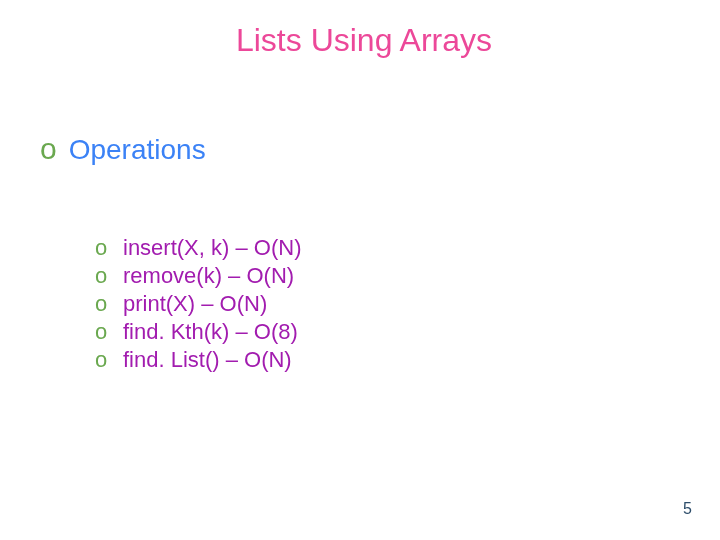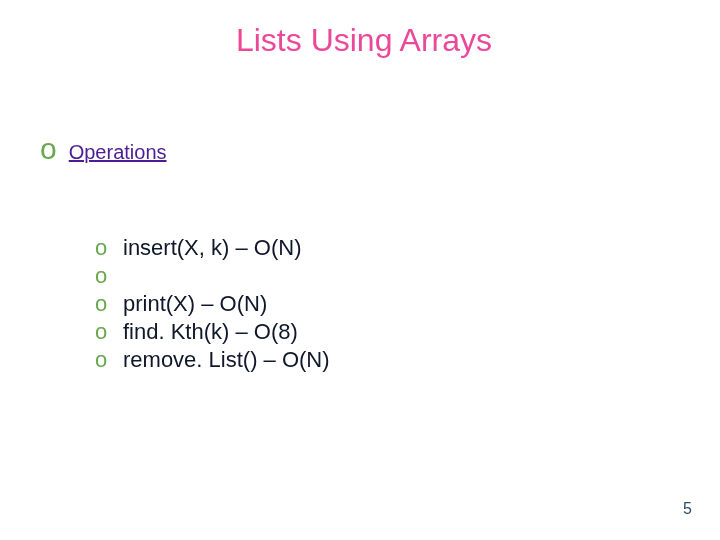--- a/index.html
+++ b/index.html
@@ -37,44 +37,43 @@
     display: flex;
     align-items: baseline;
   }
   .bullet-o {
     color: #6aa84f;
     font-size: 30px;
     margin-right: 12px;
     font-weight: 400;
   }
   .section-text {
-    color: #4c1d95;
-    font-size: 20px;
+    color: #3b82f6;
+    font-size: 28px;
     font-weight: 400;
-    text-decoration: underline;
   }
   .list {
     position: absolute;
     top: 235px;
     left: 95px;
   }
   .list-row {
     display: flex;
     align-items: baseline;
     margin-bottom: 2px;
   }
   .list-bullet {
     color: #6aa84f;
     font-size: 22px;
     margin-right: 16px;
     font-weight: 400;
     width: 12px;
   }
   .list-text {
-    color: #0f172a;
+    color: #a21caf;
     font-size: 22px;
     font-weight: 400;
   }
   .page-number {
     position: absolute;
     right: 28px;
     bottom: 22px;
     font-size: 16px;
     color: #2d4d6a;
   }
@@ -93,30 +92,31 @@
     </div>
   </div>
 
   <div class="list">
     <div class="list-row">
       <span class="list-bullet">o</span>
       <span class="list-text">insert(X, k) – O(N)</span>
     </div>
     <div class="list-row">
       <span class="list-bullet">o</span>
+      <span class="list-text">remove(k) – O(N)</span>
     </div>
     <div class="list-row">
       <span class="list-bullet">o</span>
       <span class="list-text">print(X) – O(N)</span>
     </div>
     <div class="list-row">
       <span class="list-bullet">o</span>
       <span class="list-text">find. Kth(k) – O(8)</span>
     </div>
     <div class="list-row">
       <span class="list-bullet">o</span>
-      <span class="list-text">remove. List() – O(N)</span>
+      <span class="list-text">find. List() – O(N)</span>
     </div>
   </div>
 
   <div class="page-number">5</div>
 
 </div>
 
 </body></html>

